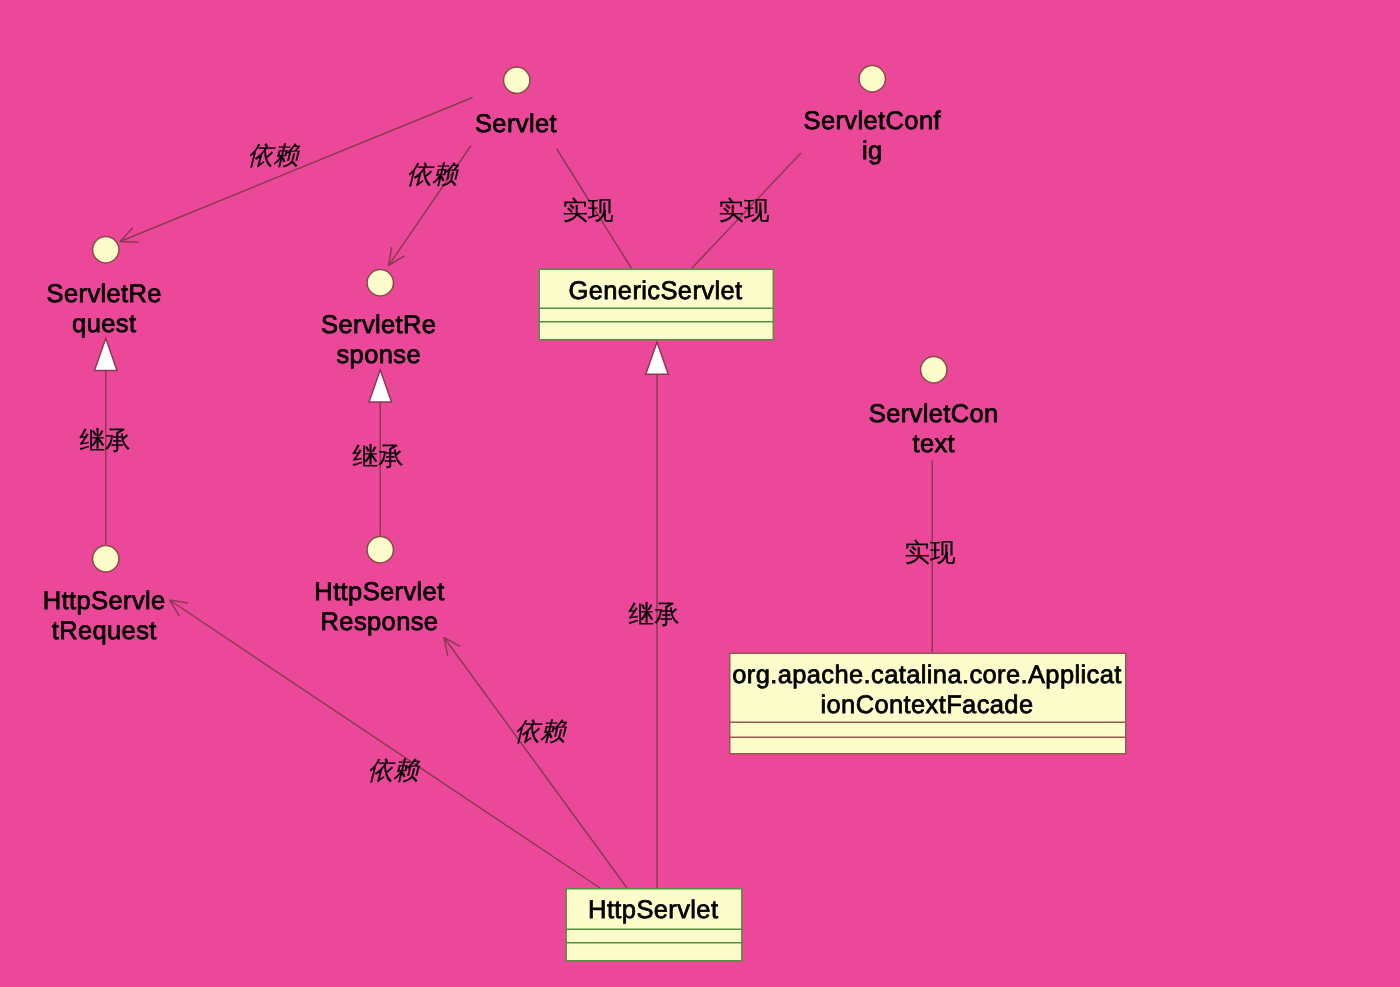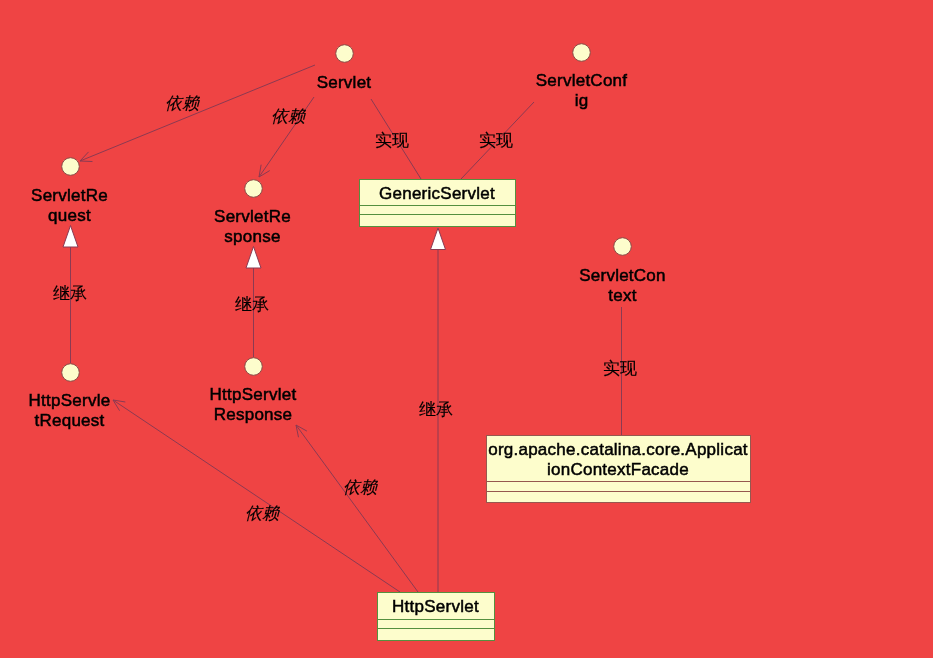--- a/index.html
+++ b/index.html
@@ -1,20 +1,20 @@
 <!DOCTYPE html>
 <html><head>
 <meta charset="utf-8">
 <title>Servlet UML Class Diagram</title>
 <style>
   html,body{margin:0;padding:0;}
   body{width:933px;height:658px;background:#ffffff;overflow:hidden;
        font-family:"Liberation Sans",sans-serif;
        -webkit-font-smoothing:antialiased;}
-  #diagram-stage{position:relative;width:933px;height:658px;background:#ef4444;}
+  #diagram-stage{position:relative;width:933px;height:658px;background:#ec4899;}
   #diagram-svg{position:absolute;left:0;top:0;display:block;}
   text{ -webkit-user-select:none; user-select:none; }
   .node-label{font-size:17px;letter-spacing:0.25px;fill:#000;stroke:#000;stroke-width:0.5px;text-anchor:middle;}
   .class-name{font-size:17px;letter-spacing:0.25px;fill:#000;stroke:#000;stroke-width:0.5px;text-anchor:middle;}
   .rel-label{font-size:17px;fill:#000;stroke:#000;stroke-width:0.15px;text-anchor:middle;}
   .rel-label.dependency{font-style:italic;}
   .relation-line,.arrowhead-stroke{fill:none;}
   .inheritance-triangle-icon{fill:#ffffff;}
   .class-box-outline,.class-compartment-divider{stroke-width:1;}
   .interface-circle-icon{stroke-width:1;}

